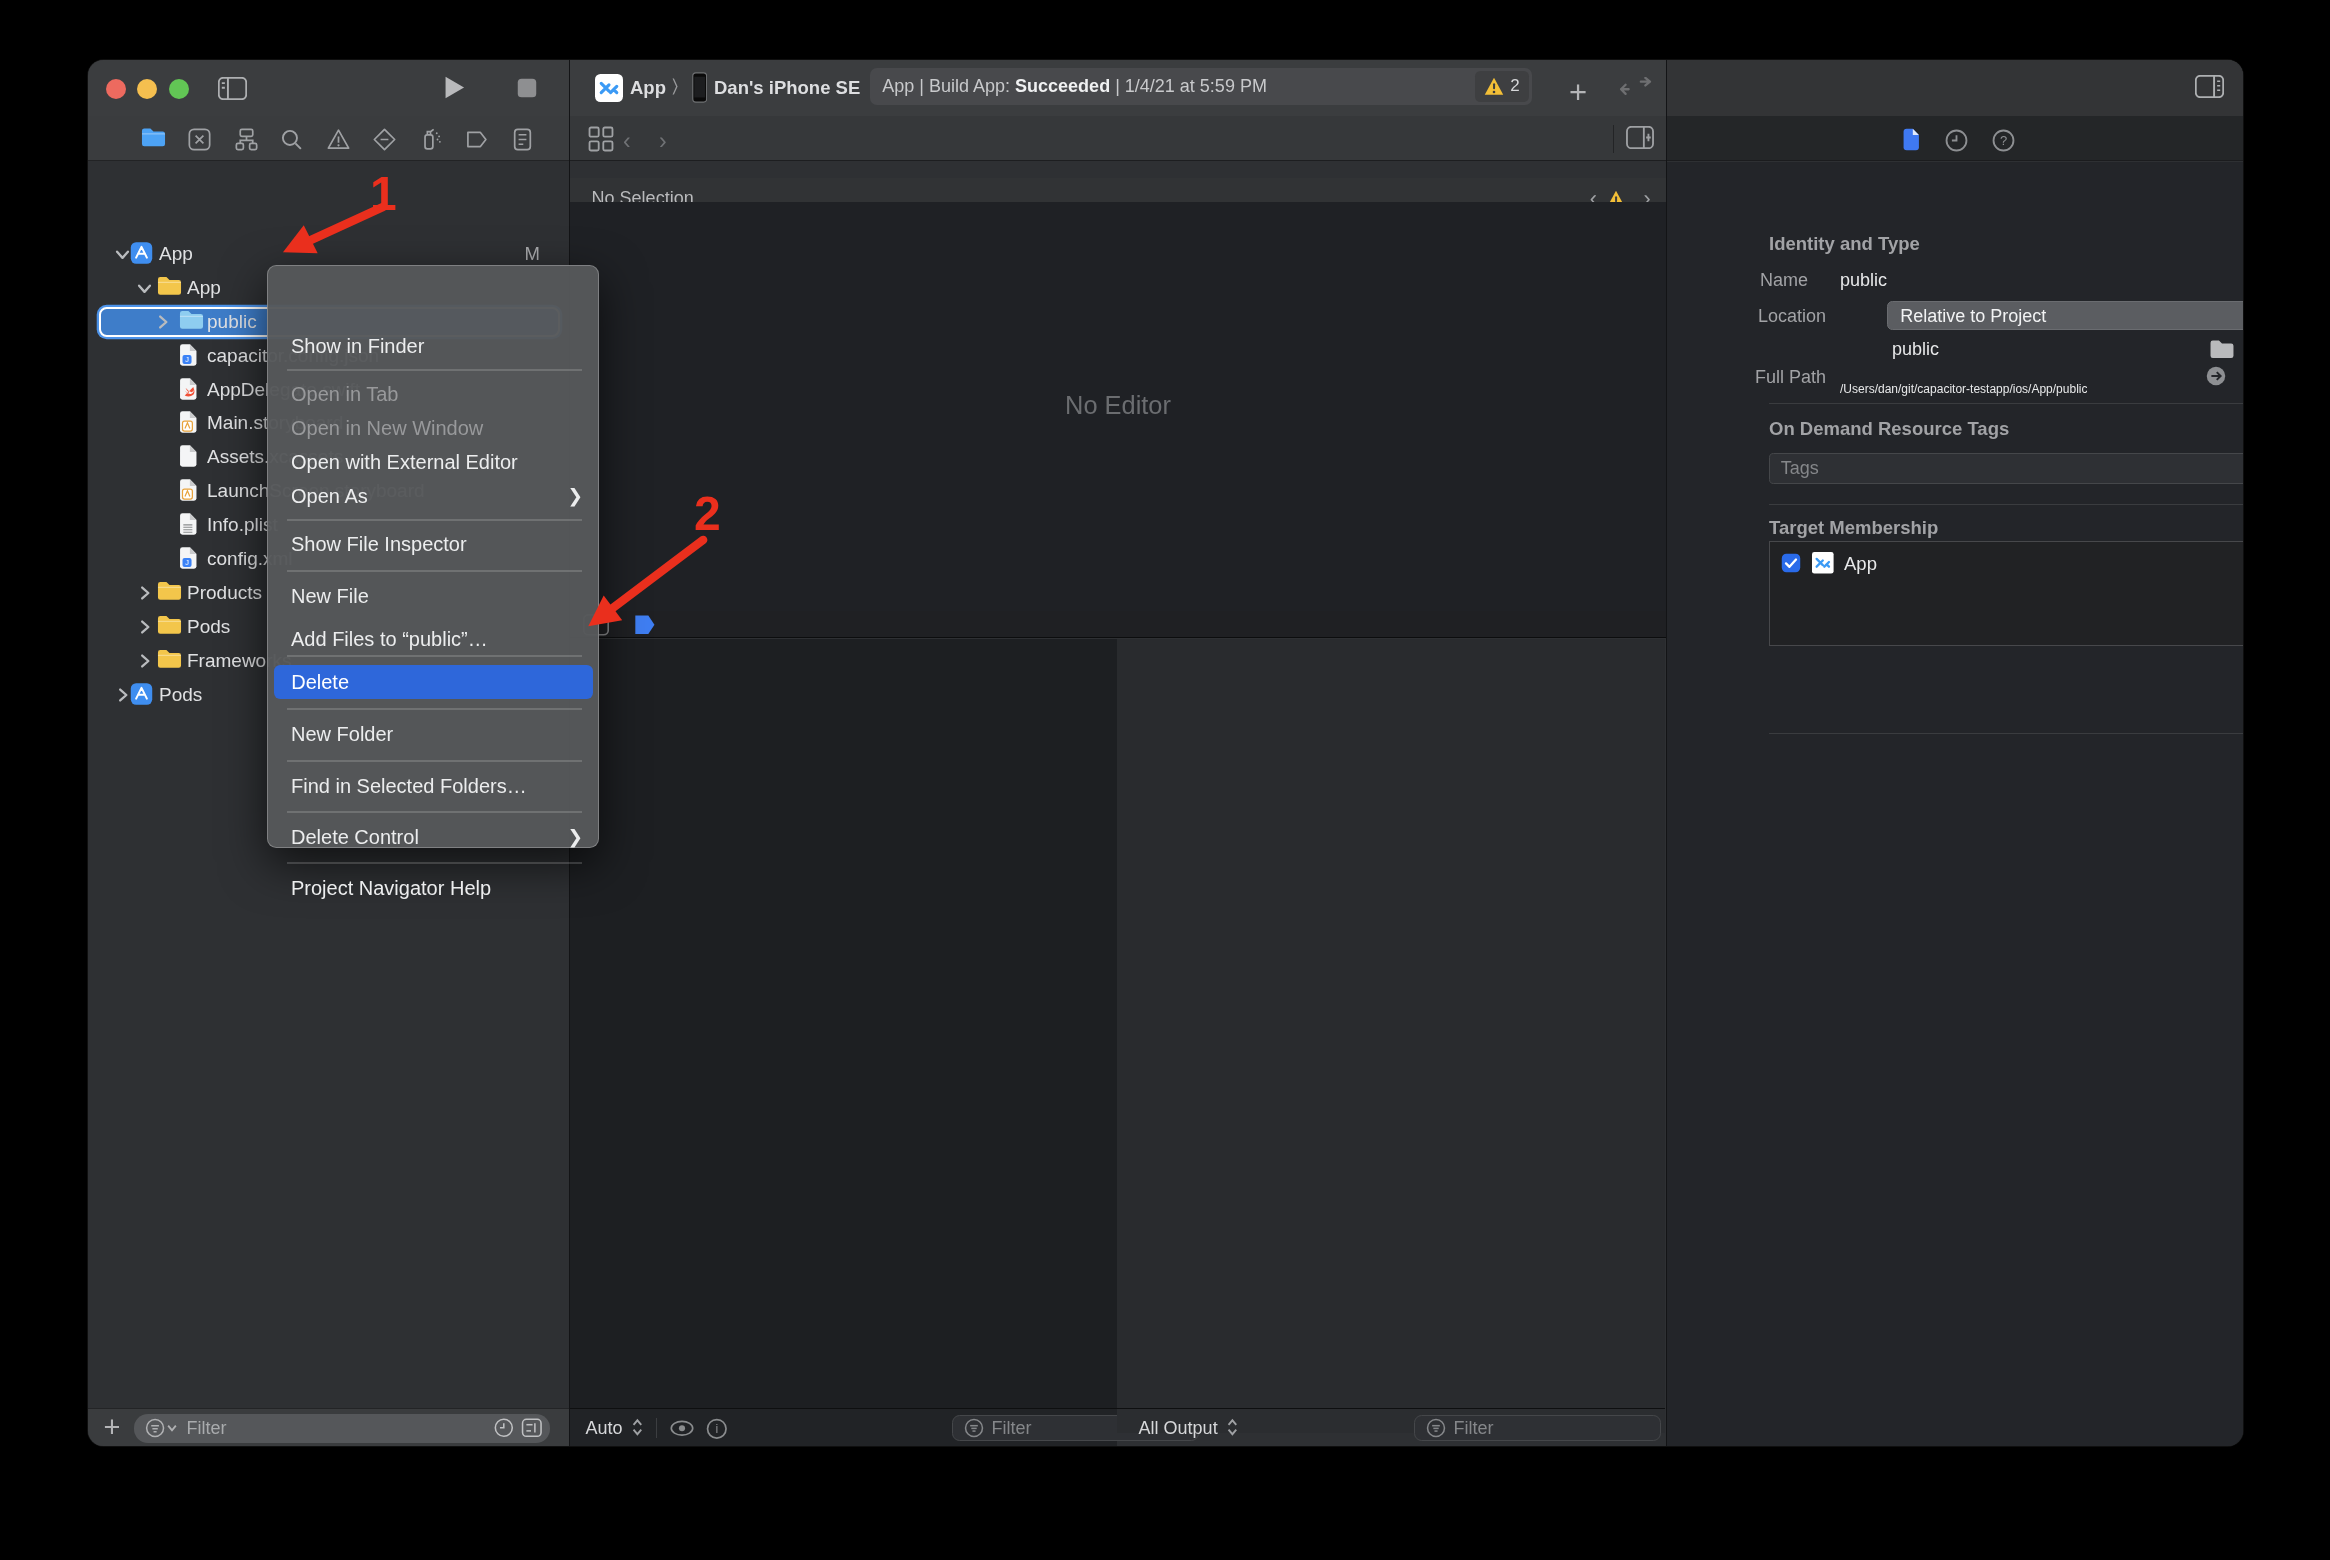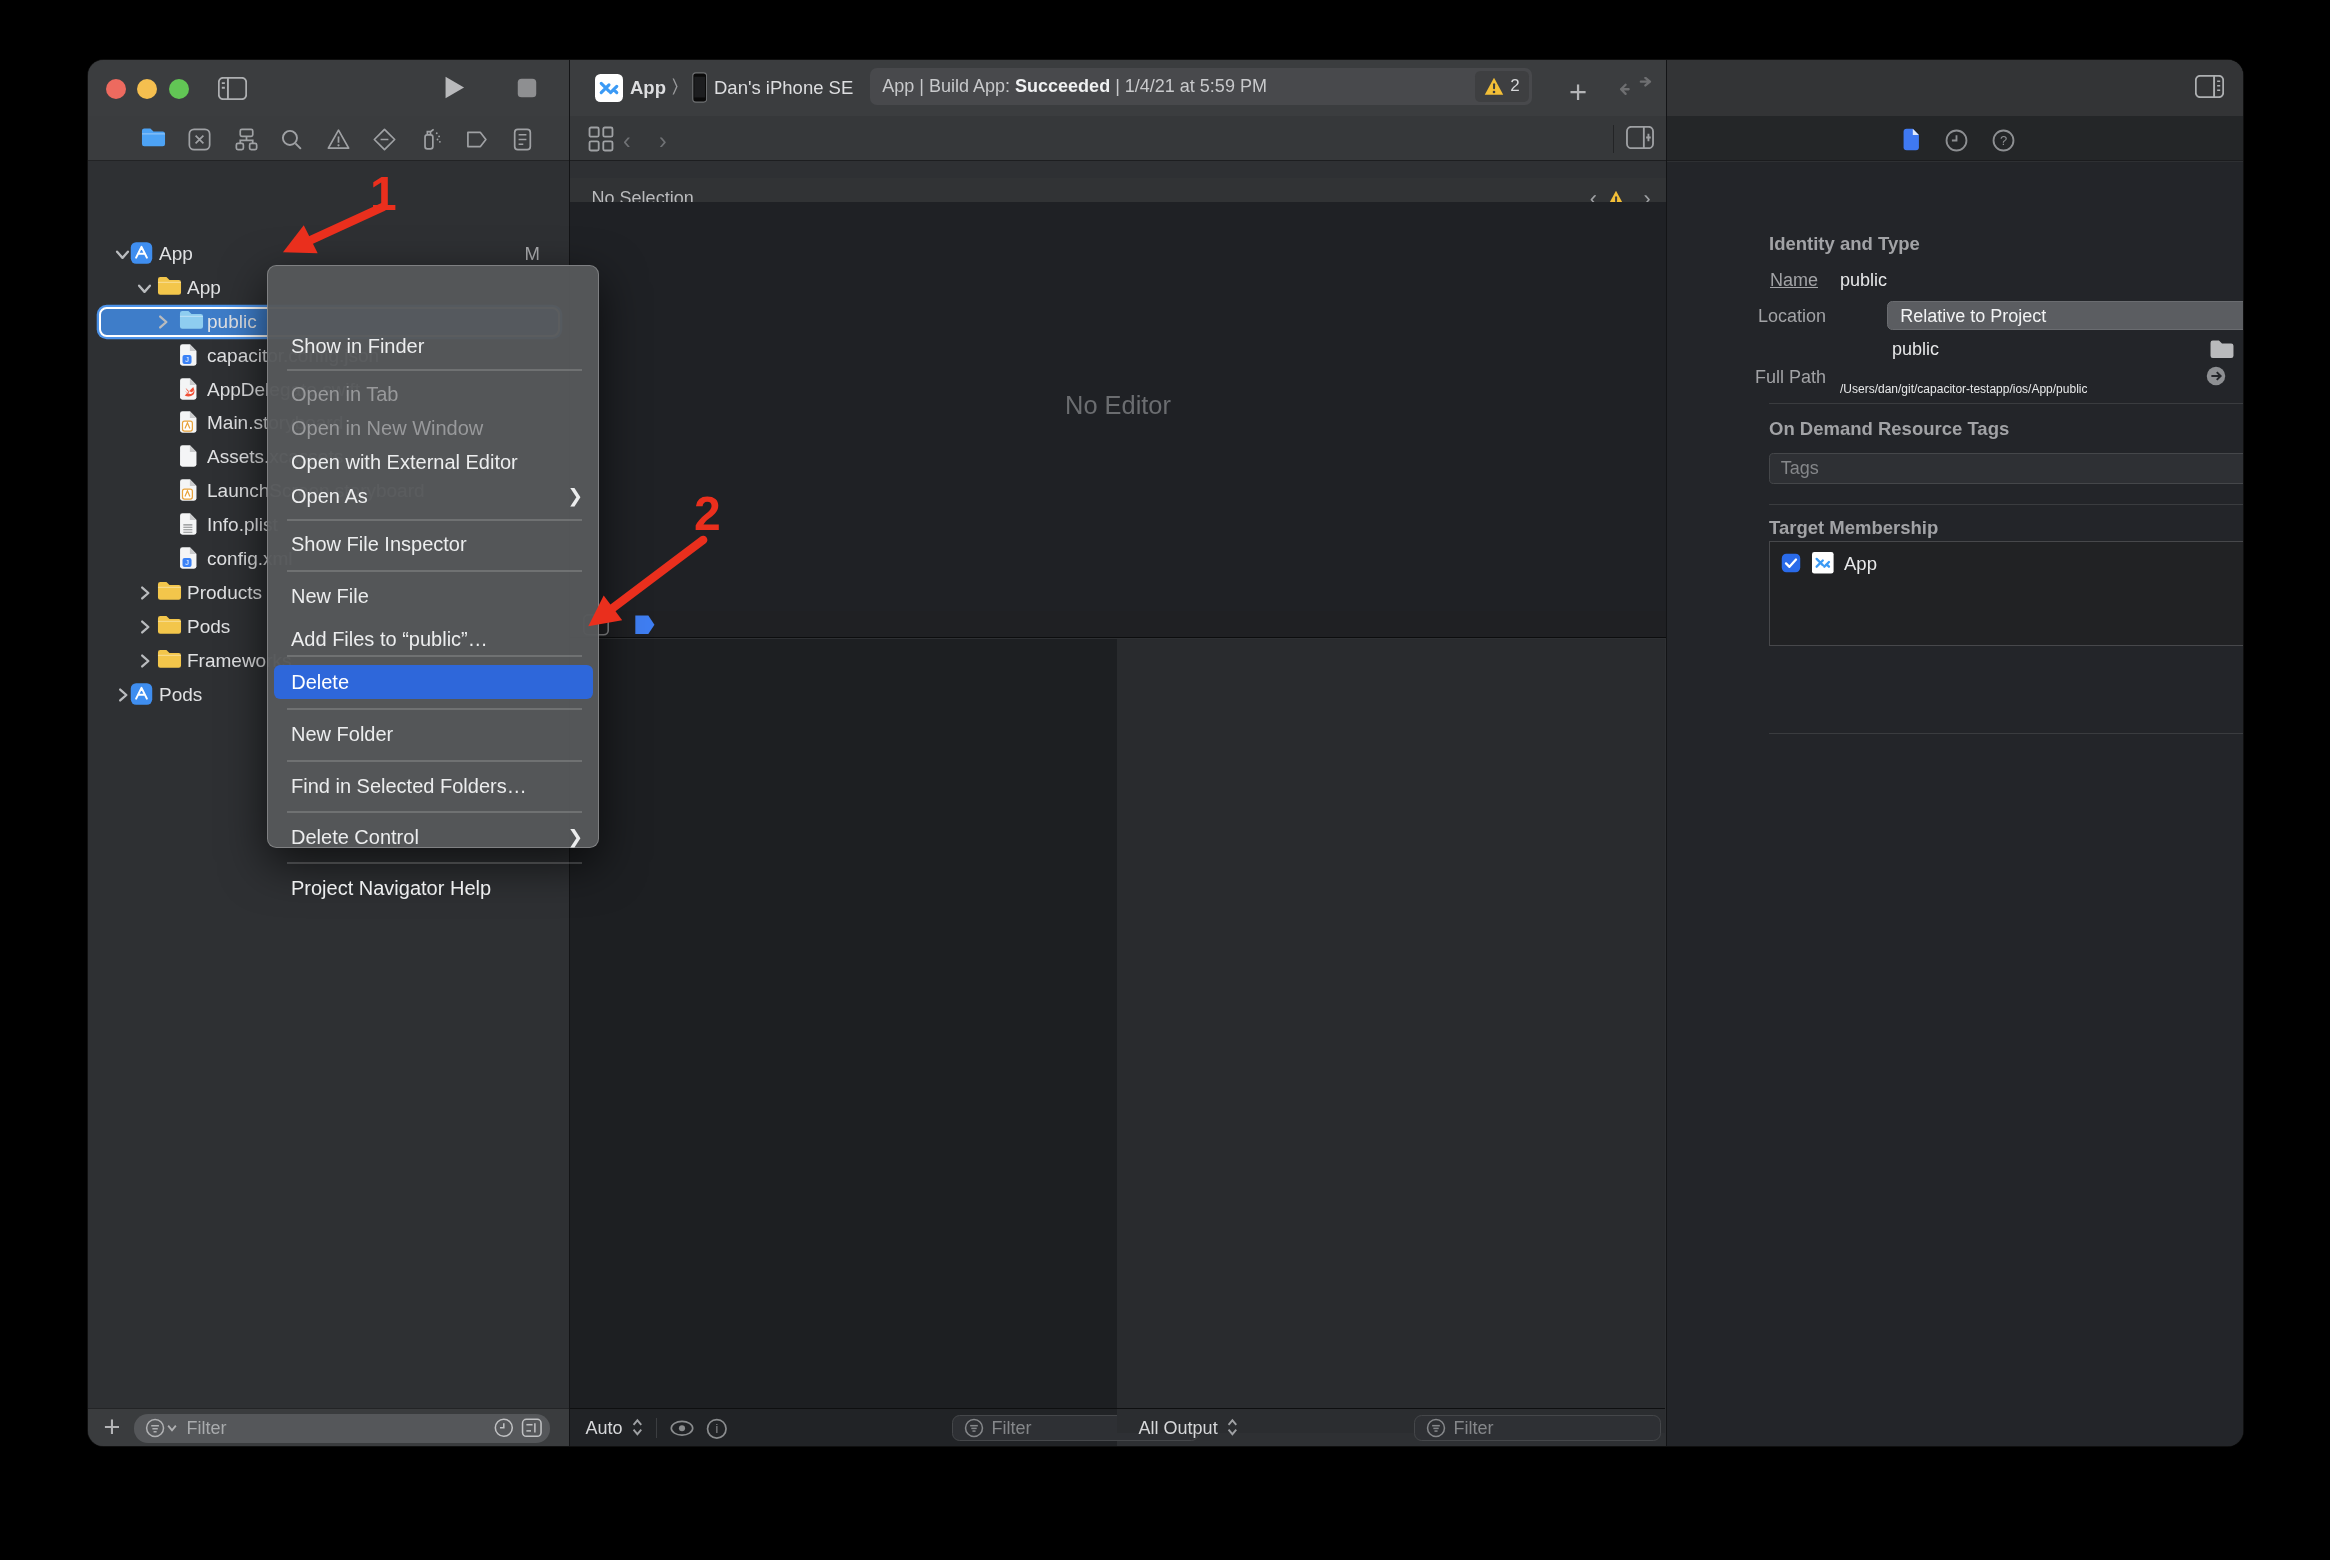--- a/index.html
+++ b/index.html
@@ -104,21 +104,21 @@
         </svg>
     </div>
     <div class="abs ttxt" style="left:542px;top:18px;font-weight:bold;">App</div>
     <div class="abs ttxt dim" style="left:584px;top:16px;">〉</div>
     <div class="abs" style="left:604px;top:12.3px;">
       <svg width="15.4" height="31" viewBox="0 0 20 40">
           <rect x="1" y="1" width="18" height="38" rx="4" fill="#0a0a0a" stroke="#6e7072" stroke-width="1.5"></rect>
           <rect x="3" y="6" width="14" height="27" fill="#1c1d1f"></rect>
         </svg>
     </div>
-    <div class="abs ttxt" style="left:626px;top:18px;font-weight:normal;">Dan's iPhone SE</div>
+    <div class="abs ttxt" style="left:626px;top:18px;font-weight:bold;">Dan's iPhone SE</div>
 
     <div id="status-pill" class="abs">
       <div class="abs" style="left:12.3px;top:8.5px;font-size:18px;color:#c8c9cb;white-space:nowrap;">
         <span>App | Build App: </span><span style="color:#f0f1f2;font-weight:bold;">Succeeded</span><span> | 1/4/21 at 5:59 PM</span>
       </div>
       <div class="warnchip">
         <span>
           <svg width="20" height="18.5" viewBox="0 0 26 24">
               <path d="M13 1 L25 23 L1 23 Z" fill="#f3bf37"></path>
               <rect x="11.8" y="8" width="2.6" height="8" rx="1.3" fill="#3c3c3c"></rect>
@@ -573,21 +573,21 @@
         <svg width="23" height="21.6" viewBox="0 0 30 28">
             <rect x="1.5" y="1.5" width="27" height="25" rx="4" fill="none" stroke="#3f7ef2" stroke-width="3"></rect>
             <rect x="18.5" y="1.5" width="10" height="25" fill="#3f7ef2"></rect>
           </svg>
       </div>
     </div>
 
     <div id="inspector" class="abs">
       <div class="insp-h" style="left:103px;top:71px;">Identity and Type</div>
 
-      <div class="insp-lab" style="left:44px;top:108px;text-decoration:underline;">Name</div>
+      <div class="insp-lab" style="left:34px;top:108px;">Name</div>
       <div class="insp-val" style="left:174px;top:108px;">public</div>
 
       <div class="insp-lab" style="left:52px;top:144px;">Location</div>
       <div id="loc-dd">
         <div class="t">Relative to Project</div>
 
       </div>
 
       <div class="insp-val" style="left:226px;top:177px;">public</div>
       <div class="abs" style="left:543px;top:176px;">

